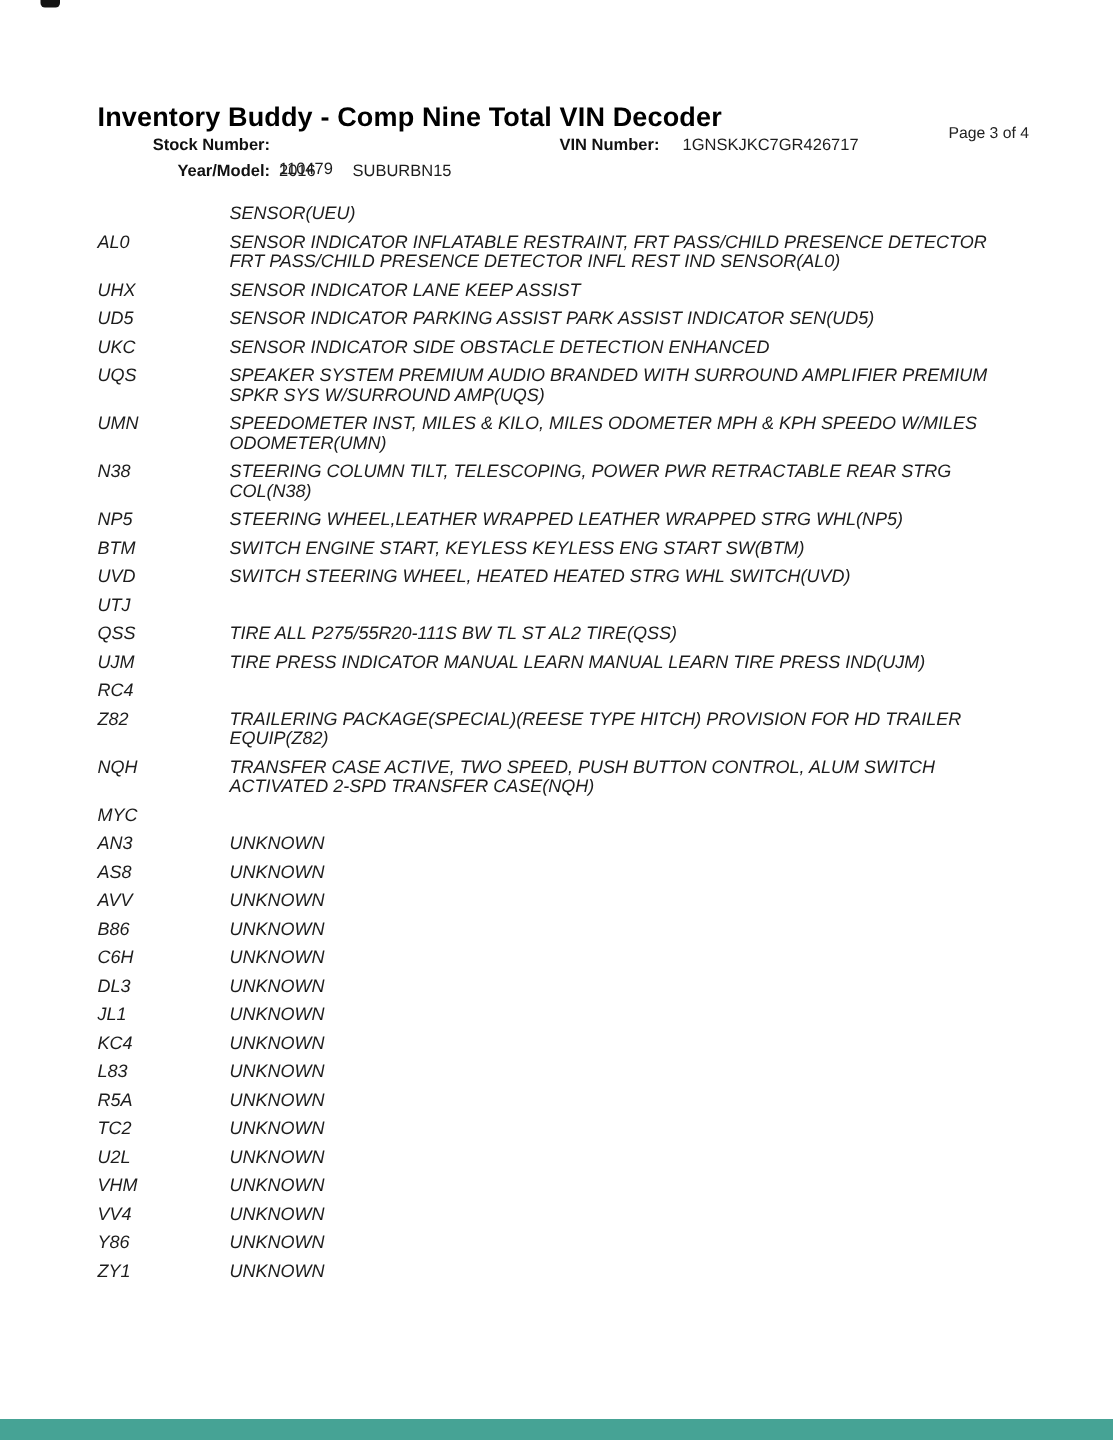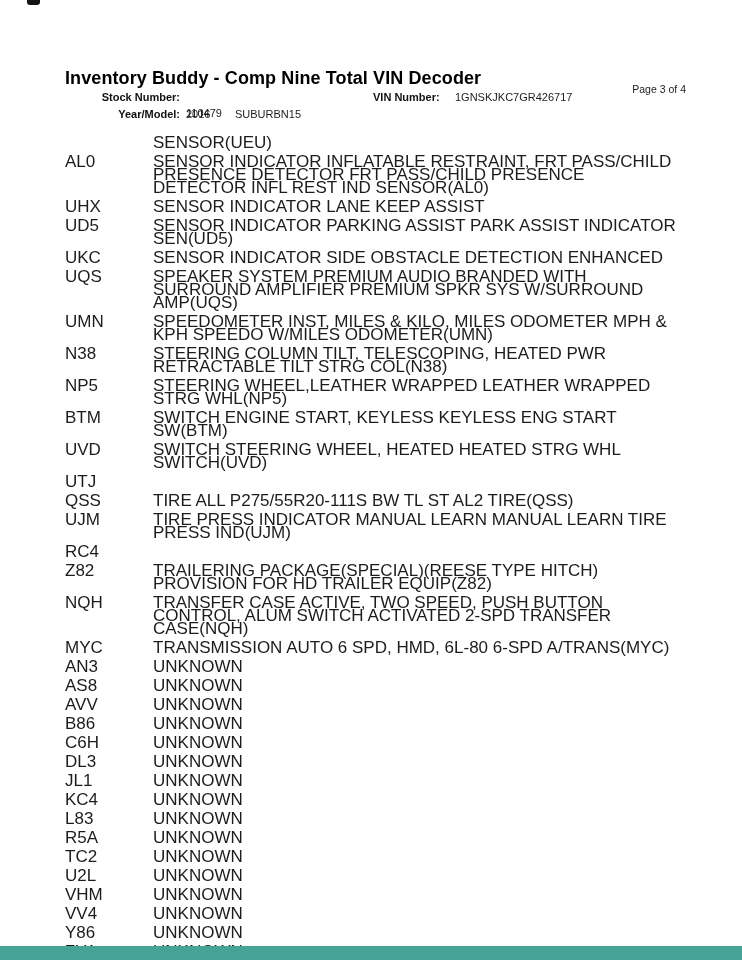--- a/index.html
+++ b/index.html
@@ -68,23 +68,24 @@
   .year-value    { left: 121px; }
   .model-value   { left: 170px; }
   .options {
     position: absolute;
     top: 136px;
     left: 65px;
     width: 613px;
   }
   .opt-row {
     display: flex;
-    font-size: 17px;
+    font-size: 12px;
     line-height: 13px;
     margin-bottom: 6px;
+    font-style: italic;
   }
   .opt-code {
     width: 88px;
     flex-shrink: 0;
     white-space: nowrap;
   }
   .opt-desc {
     flex: 1;
   }
   .footer-bar {
@@ -152,21 +153,21 @@
     <div class="opt-desc">SPEAKER SYSTEM PREMIUM AUDIO BRANDED WITH SURROUND AMPLIFIER PREMIUM SPKR SYS W/SURROUND AMP(UQS)</div>
   </div>
 
   <div class="opt-row">
     <div class="opt-code">UMN</div>
     <div class="opt-desc">SPEEDOMETER INST, MILES &amp; KILO, MILES ODOMETER MPH &amp; KPH SPEEDO W/MILES ODOMETER(UMN)</div>
   </div>
 
   <div class="opt-row">
     <div class="opt-code">N38</div>
-    <div class="opt-desc">STEERING COLUMN TILT, TELESCOPING, HEATED PWR RETRACTABLE TILT STRG COL(N38)</div>
+    <div class="opt-desc">STEERING COLUMN TILT, TELESCOPING, POWER PWR RETRACTABLE REAR STRG COL(N38)</div>
   </div>
 
   <div class="opt-row">
     <div class="opt-code">NP5</div>
     <div class="opt-desc">STEERING WHEEL,LEATHER WRAPPED LEATHER WRAPPED STRG WHL(NP5)</div>
   </div>
 
   <div class="opt-row">
     <div class="opt-code">BTM</div>
     <div class="opt-desc">SWITCH ENGINE START, KEYLESS KEYLESS ENG START SW(BTM)</div>
@@ -200,21 +201,20 @@
     <div class="opt-desc">TRAILERING PACKAGE(SPECIAL)(REESE TYPE HITCH) PROVISION FOR HD TRAILER EQUIP(Z82)</div>
   </div>
 
   <div class="opt-row">
     <div class="opt-code">NQH</div>
     <div class="opt-desc">TRANSFER CASE ACTIVE, TWO SPEED, PUSH BUTTON CONTROL, ALUM SWITCH ACTIVATED 2-SPD TRANSFER CASE(NQH)</div>
   </div>
 
   <div class="opt-row">
     <div class="opt-code">MYC</div>
-    <div class="opt-desc">TRANSMISSION AUTO 6 SPD, HMD, 6L-80 6-SPD A/TRANS(MYC)</div>
   </div>
 
   <div class="opt-row">
     <div class="opt-code">AN3</div>
     <div class="opt-desc">UNKNOWN</div>
   </div>
 
   <div class="opt-row">
     <div class="opt-code">AS8</div>
     <div class="opt-desc">UNKNOWN</div>

